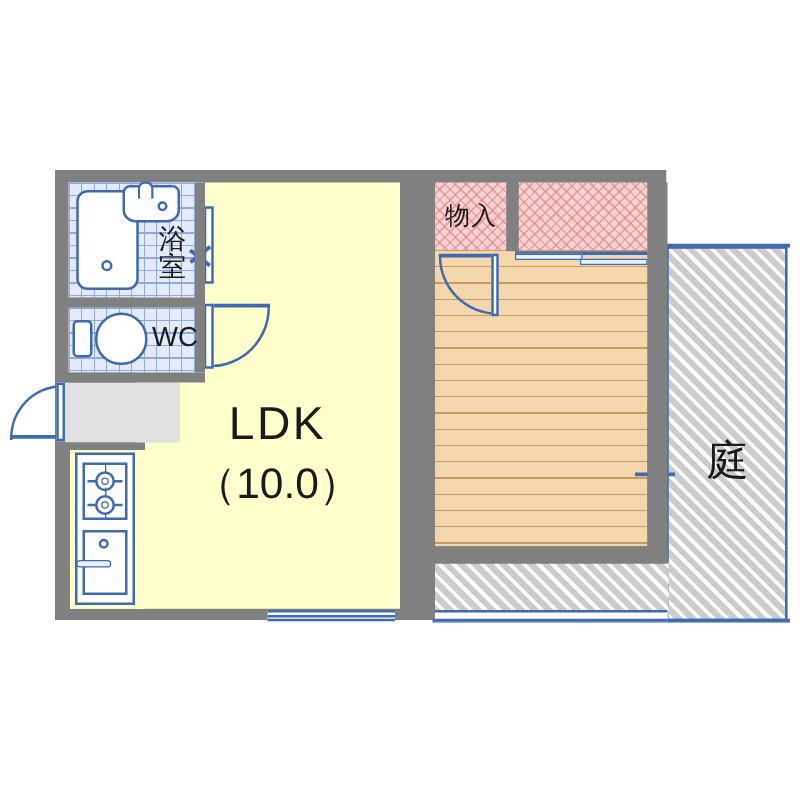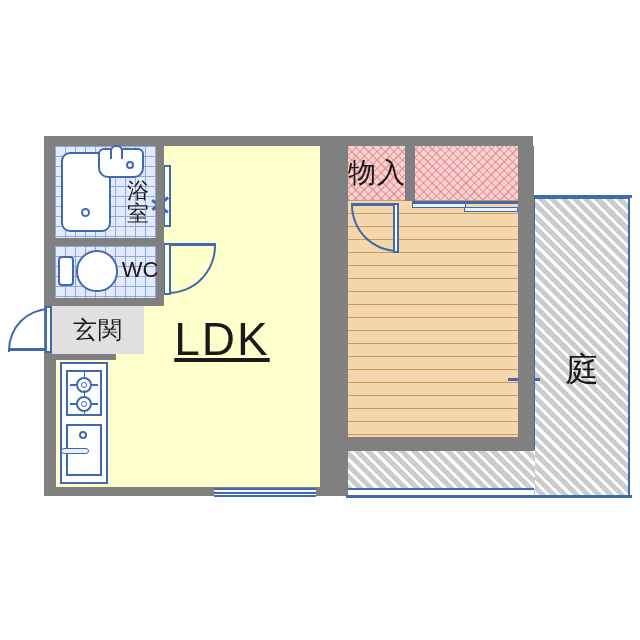--- a/index.html
+++ b/index.html
@@ -175,23 +175,23 @@
   <div class="abs" style="left:79px;top:431px;width:8px;height:8px;border:2px solid #3f69b0;border-radius:50%;background:#fff;"></div>
   <div class="abs" style="left:61px;top:448px;width:28px;height:6px;border:1.5px solid #3f69b0;border-radius:3px;background:#eaf2fd;"></div>
 
   <div class="lbl" style="left:118px;top:168px;width:40px;height:68px;flex-direction:column;font-size:22px;">
     <span>浴</span>
     <span>室</span>
   </div>
 
   <div class="lbl" style="left:118px;top:255px;width:44px;height:30px;font-size:22px;">WC</div>
 
-  <div class="lbl" style="left:56px;top:314px;width:84px;height:32px;font-size:24px;letter-spacing:1px;">玄関</div>
 
-  <div class="lbl" style="left:348px;top:156px;width:58px;height:34px;font-size:28px;letter-spacing:1px;">物入</div>
+  <div class="lbl" style="left:348px;top:156px;width:58px;height:34px;font-size:20px;letter-spacing:1px;">物入</div>
 
 
-  <div class="lbl" style="left:152px;top:320px;width:140px;height:38px;font-size:46px;letter-spacing:2px;text-decoration:underline;">LDK</div>
+  <div class="lbl" style="left:152px;top:320px;width:140px;height:38px;font-size:37px;letter-spacing:2px;">LDK</div>
+  <div class="lbl" style="left:146px;top:368px;width:152px;height:40px;font-size:34px;">（10.0）</div>
 
 
   <div class="lbl" style="left:546px;top:348px;width:72px;height:44px;font-size:34px;">庭</div>
 
 </div>
 
 </body></html>

